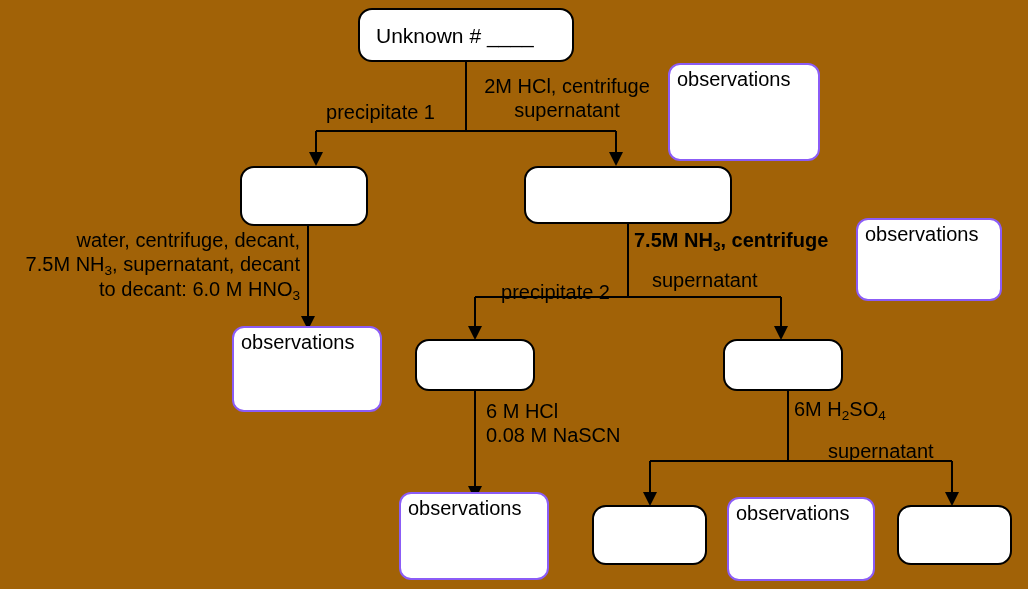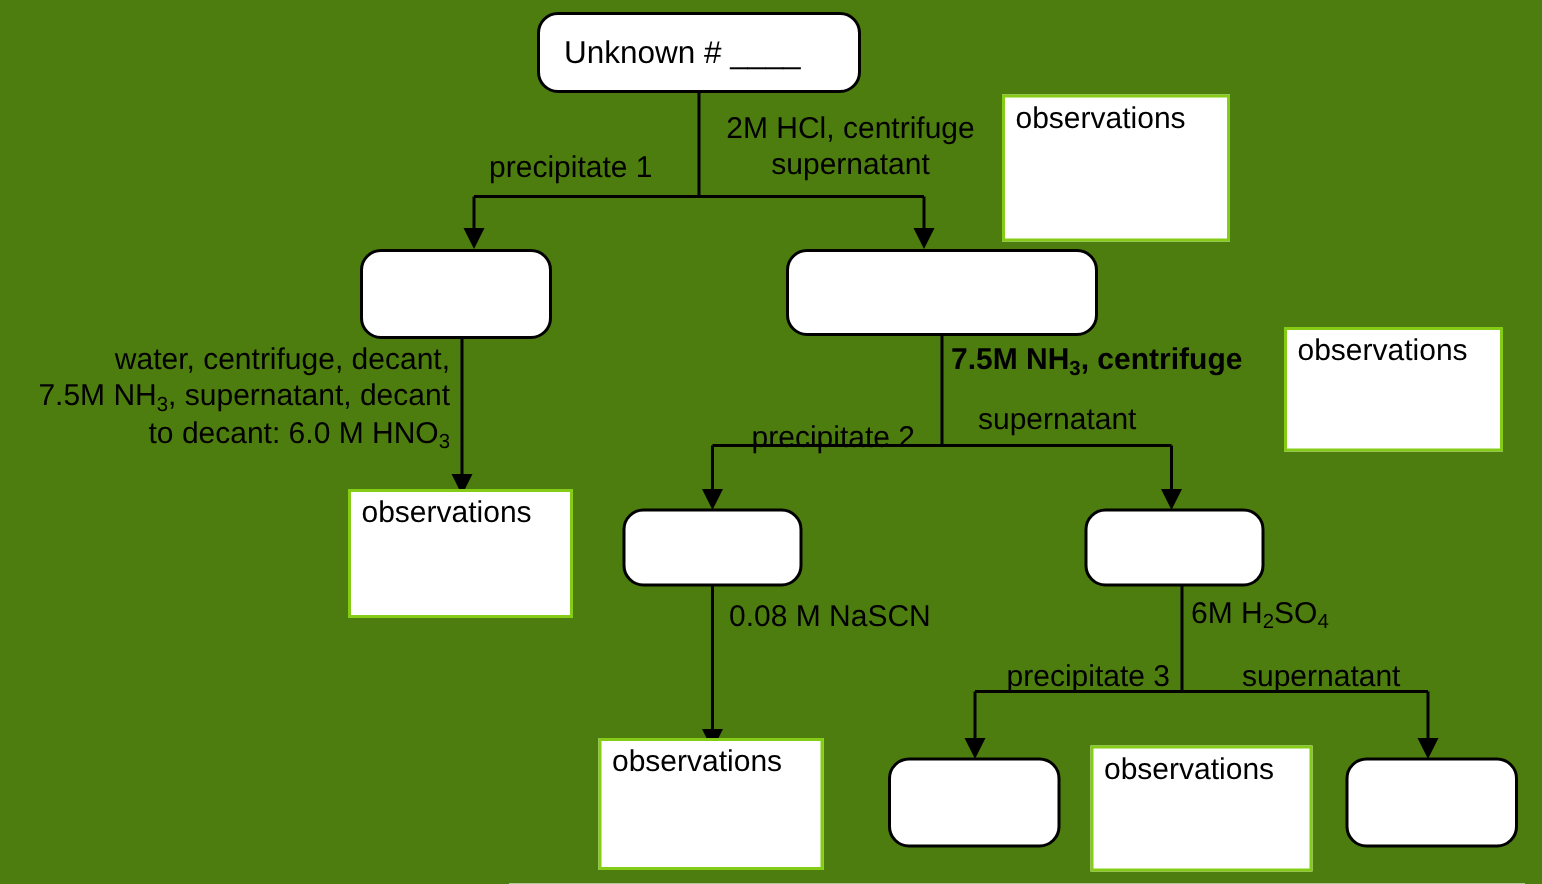--- a/index.html
+++ b/index.html
@@ -5,21 +5,21 @@
 <style>
   html, body {
     margin: 0;
     padding: 0;
     background: #ffffff;
   }
   #canvas {
     position: relative;
     width: 1028px;
     height: 589px;
-    background: #4d7c0f;
+    background: #a16207;
     font-family: "Liberation Sans", sans-serif;
     color: #000000;
     overflow: hidden;
   }
   
   .node {
     position: absolute;
     box-sizing: border-box;
     border: 2px solid #000000;
     border-radius: 14px;
@@ -30,22 +30,22 @@
   }
   .node .node-label {
     font-size: 21px;
     line-height: 1;
     padding-left: 16px;
     white-space: nowrap;
   }
   .obs {
     position: absolute;
     box-sizing: border-box;
-    border: 2px solid #84cc16;
-    border-radius: 0;
+    border: 2px solid #8b5cf6;
+    border-radius: 12px;
     background: #ffffff;
     padding-left: 12px;
   }
   .obs .obs-label {
     position: absolute;
     top: 3px;
     left: 7px;
     font-size: 20px;
     line-height: 1.1;
     white-space: nowrap;
@@ -188,28 +188,26 @@
 
   <div class="edge-label" style="left:652px; top:268px;">
     <span>supernatant</span>
   </div>
 
   <div class="edge-label" style="left:340px; top:280px; width:270px; text-align:right;">
     <span>precipitate 2</span>
   </div>
 
   <div class="edge-label" style="left:486px; top:399px;">
+    <div>6 M HCl</div>
     <div>0.08 M NaSCN</div>
   </div>
 
   <div class="edge-label" style="left:794px; top:397px;">
     <span>6M H</span><sub>2</sub><span>SO</span><sub>4</sub>
   </div>
 
-  <div class="edge-label" style="left:520px; top:439px; width:260px; text-align:right;">
-    <span>precipitate 3</span>
-  </div>
 
   <div class="edge-label" style="left:828px; top:439px;">
     <span>supernatant</span>
   </div>
 
 </div>
 
 </body></html>

